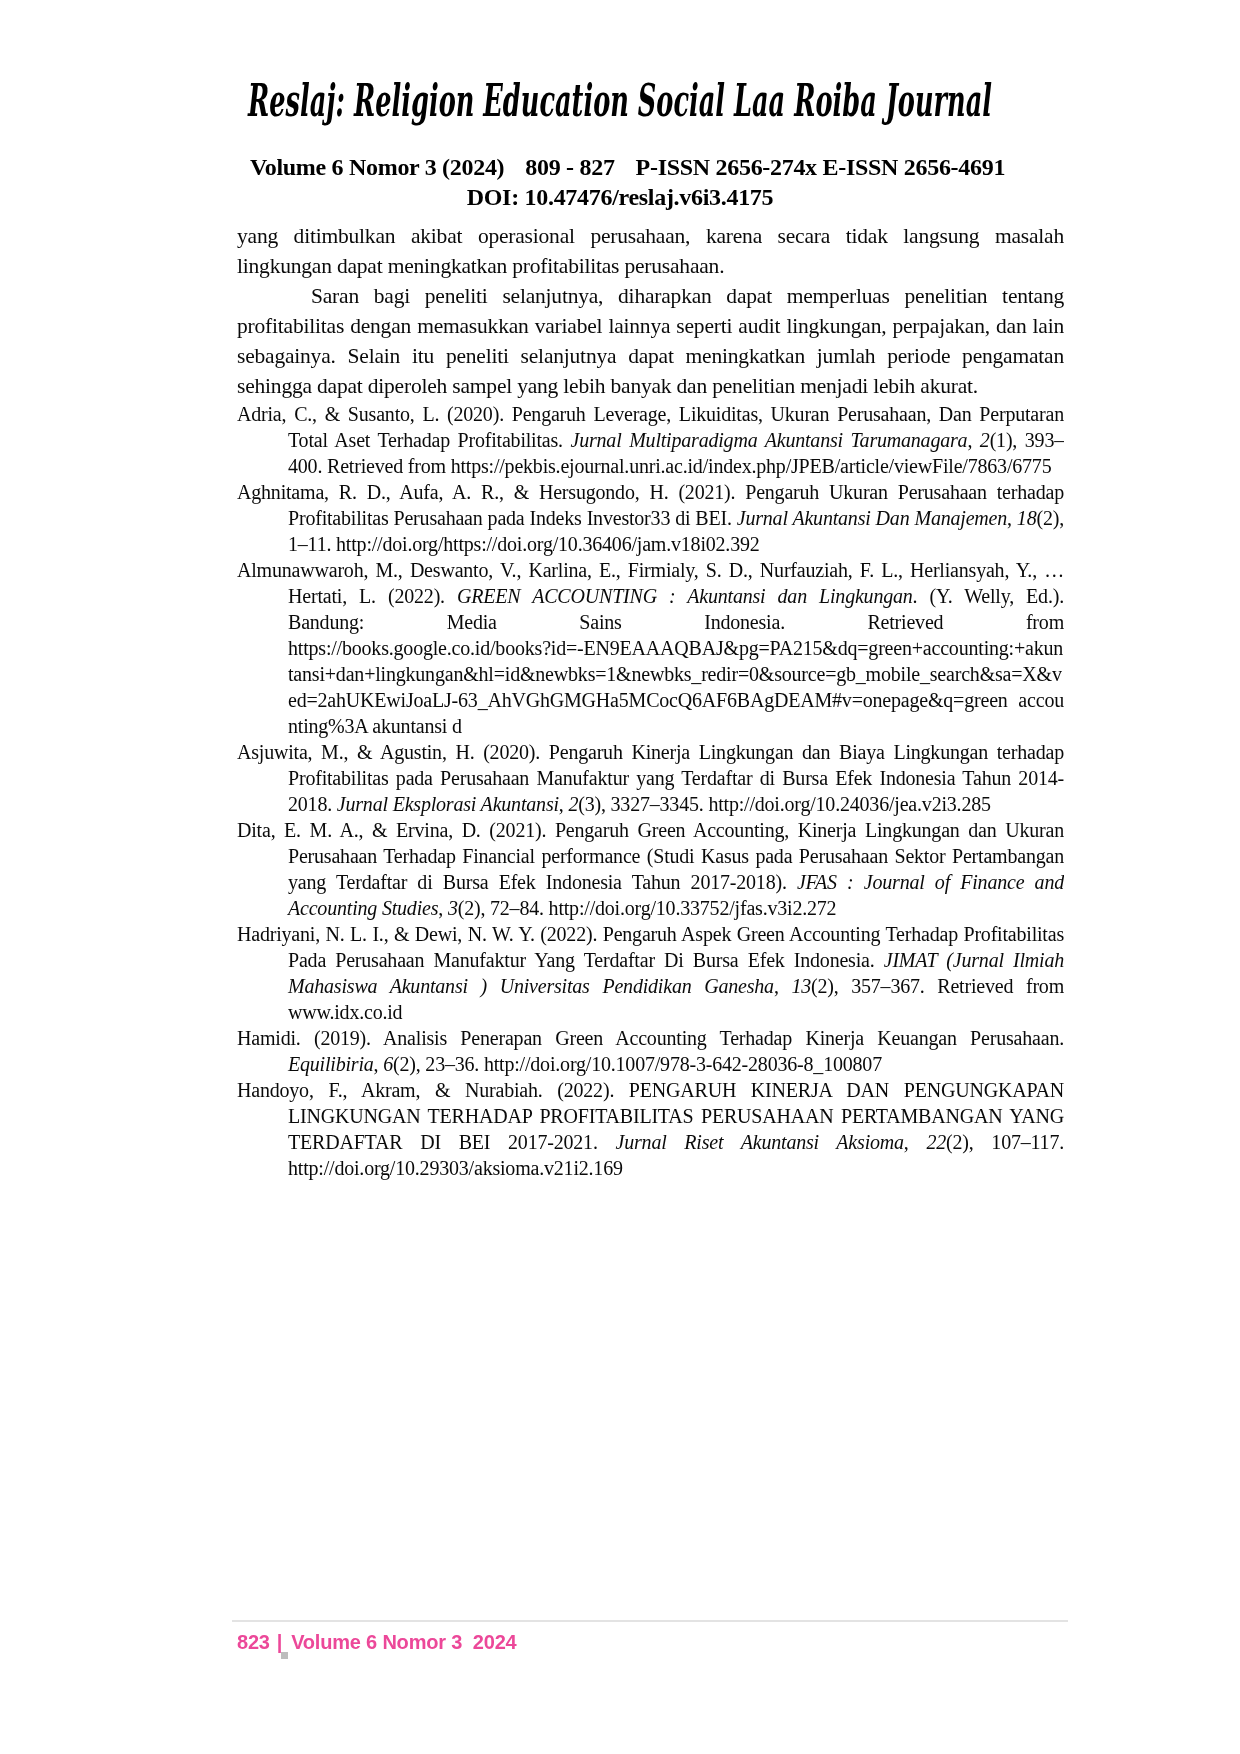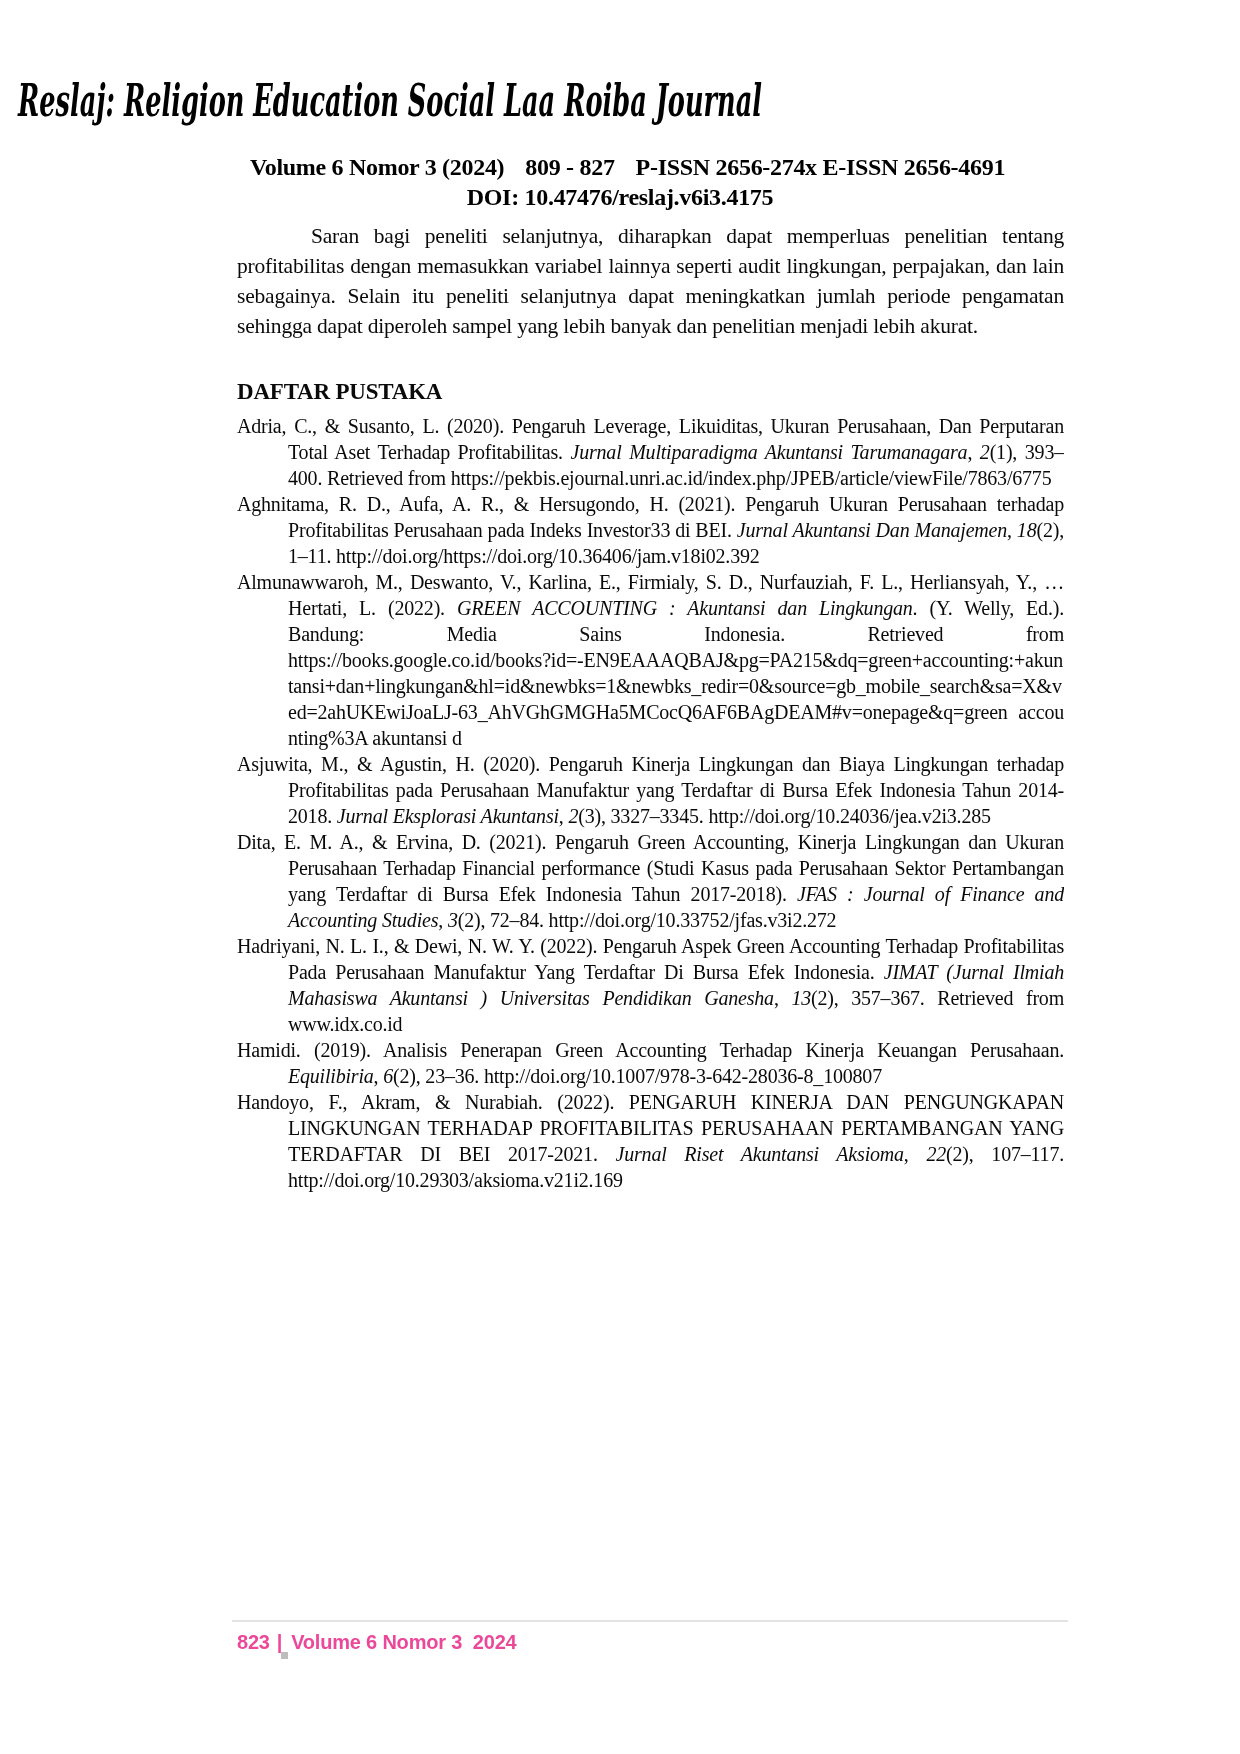--- a/index.html
+++ b/index.html
@@ -8,21 +8,21 @@
     width: 1240px;
     height: 1754px;
     background: #ffffff;
     overflow: hidden;
     font-family: "Liberation Serif", serif;
     color: #0a0a0a;
   }
 
   
   header { position: absolute; top: 58px; left: 0; width: 1240px; text-align: center; }
-  .jtitle-wrap { width: 1240px; display: flex; justify-content: flex-start; }
+  .jtitle-wrap { width: 1240px; display: flex; justify-content: center; }
   .jtitle-svg text {
     font-family: "DejaVu Serif", serif;
     font-style: italic;
     font-weight: bold;
     fill: #000000;
   }
   .vline {
     margin-top: 10px;
     font-weight: bold;
     font-size: 24px;
@@ -127,23 +127,23 @@
       </svg>
     </div>
     <div class="vline">
       <span>Volume 6 Nomor 3 (2024)</span><span class="gap-mid">809 - 827</span><span>P-ISSN 2656-274x E-ISSN 2656-4691</span>
     </div>
     <div class="doi-line">DOI: 10.47476/reslaj.v6i3.4175</div>
   </header>
 
   <main>
     <div id="paragraphs">
+        <p class="body-para">yang ditimbulkan akibat operasional perusahaan, karena secara tidak langsung masalah lingkungan dapat meningkatkan profitabilitas perusahaan.</p>
         <p class="body-para indent">Saran bagi peneliti selanjutnya, diharapkan dapat memperluas penelitian tentang profitabilitas dengan memasukkan variabel lainnya seperti audit lingkungan, perpajakan, dan lain sebagainya. Selain itu peneliti selanjutnya dapat meningkatkan jumlah periode pengamatan sehingga dapat diperoleh sampel yang lebih banyak dan penelitian menjadi lebih akurat.</p>
       </div>
-    <h2 class="bib-heading">DAFTAR PUSTAKA</h2>
     <div id="references">
         <p class="ref"><span>Adria, C., &amp; Susanto, L. (2020). Pengaruh Leverage, Likuiditas, Ukuran Perusahaan, Dan Perputaran Total Aset Terhadap Profitabilitas. </span><span class="it">Jurnal Multiparadigma Akuntansi Tarumanagara</span><span>, </span><span class="it">2</span><span>(1), 393–400. Retrieved from </span><span class="url">https://pekbis.ejournal.unri.ac.id/index.php/JPEB/article/viewFile/7863/6775</span></p>
         <p class="ref"><span>Aghnitama, R. D., Aufa, A. R., &amp; Hersugondo, H. (2021). Pengaruh Ukuran Perusahaan terhadap Profitabilitas Perusahaan pada Indeks Investor33 di BEI. </span><span class="it">Jurnal Akuntansi Dan Manajemen</span><span>, </span><span class="it">18</span><span>(2), 1–11. </span><span class="url">http://doi.org/https://doi.org/10.36406/jam.v18i02.392</span></p>
         <p class="ref"><span>Almunawwaroh, M., Deswanto, V., Karlina, E., Firmialy, S. D., Nurfauziah, F. L., Herliansyah, Y., … Hertati, L. (2022). </span><span class="it">GREEN ACCOUNTING : Akuntansi dan Lingkungan</span><span>. (Y. Welly, Ed.). Bandung: Media Sains Indonesia. Retrieved from </span><span class="url">https://books.google.co.id/books?id=-EN9EAAAQBAJ&amp;pg=PA215&amp;dq=green+accounting:+akuntansi+dan+lingkungan&amp;hl=id&amp;newbks=1&amp;newbks_redir=0&amp;source=gb_mobile_search&amp;sa=X&amp;ved=2ahUKEwiJoaLJ-63_AhVGhGMGHa5MCocQ6AF6BAgDEAM#v=onepage&amp;q=green accounting%3A akuntansi d</span></p>
         <p class="ref"><span>Asjuwita, M., &amp; Agustin, H. (2020). Pengaruh Kinerja Lingkungan dan Biaya Lingkungan terhadap Profitabilitas pada Perusahaan Manufaktur yang Terdaftar di Bursa Efek Indonesia Tahun 2014-2018. </span><span class="it">Jurnal Eksplorasi Akuntansi</span><span>, </span><span class="it">2</span><span>(3), 3327–3345. </span><span class="url">http://doi.org/10.24036/jea.v2i3.285</span></p>
         <p class="ref"><span>Dita, E. M. A., &amp; Ervina, D. (2021). Pengaruh Green Accounting, Kinerja Lingkungan dan Ukuran Perusahaan Terhadap Financial performance (Studi Kasus pada Perusahaan Sektor Pertambangan yang Terdaftar di Bursa Efek Indonesia Tahun 2017-2018). </span><span class="it">JFAS : Journal of Finance and Accounting Studies</span><span>, </span><span class="it">3</span><span>(2), 72–84. </span><span class="url">http://doi.org/10.33752/jfas.v3i2.272</span></p>
         <p class="ref"><span>Hadriyani, N. L. I., &amp; Dewi, N. W. Y. (2022). Pengaruh Aspek Green Accounting Terhadap Profitabilitas Pada Perusahaan Manufaktur Yang Terdaftar Di Bursa Efek Indonesia. </span><span class="it">JIMAT (Jurnal Ilmiah Mahasiswa Akuntansi ) Universitas Pendidikan Ganesha</span><span>, </span><span class="it">13</span><span>(2), 357–367. Retrieved from www.idx.co.id</span></p>
         <p class="ref"><span>Hamidi. (2019). Analisis Penerapan Green Accounting Terhadap Kinerja Keuangan Perusahaan. </span><span class="it">Equilibiria</span><span>, </span><span class="it">6</span><span>(2), 23–36. </span><span class="url">http://doi.org/10.1007/978-3-642-28036-8_100807</span></p>
         <p class="ref"><span>Handoyo, F., Akram, &amp; Nurabiah. (2022). PENGARUH KINERJA DAN PENGUNGKAPAN LINGKUNGAN TERHADAP PROFITABILITAS PERUSAHAAN PERTAMBANGAN YANG TERDAFTAR DI BEI 2017-2021. </span><span class="it">Jurnal Riset Akuntansi Aksioma</span><span>, </span><span class="it">22</span><span>(2), 107–117. </span><span class="url">http://doi.org/10.29303/aksioma.v21i2.169</span></p>
       </div>

